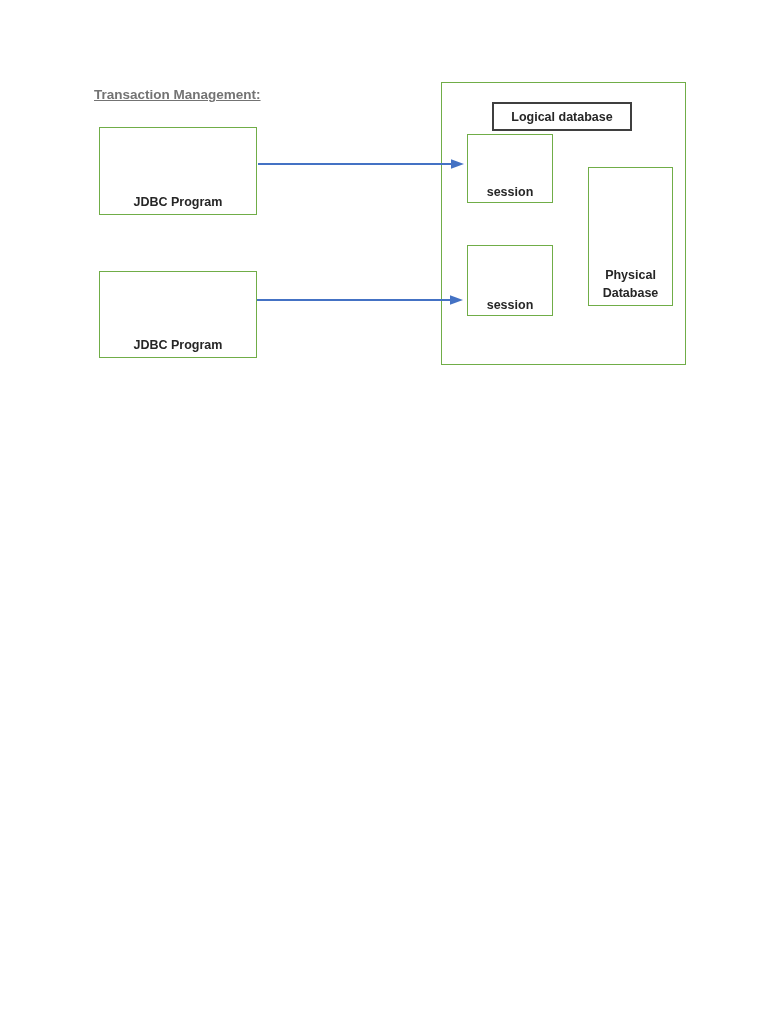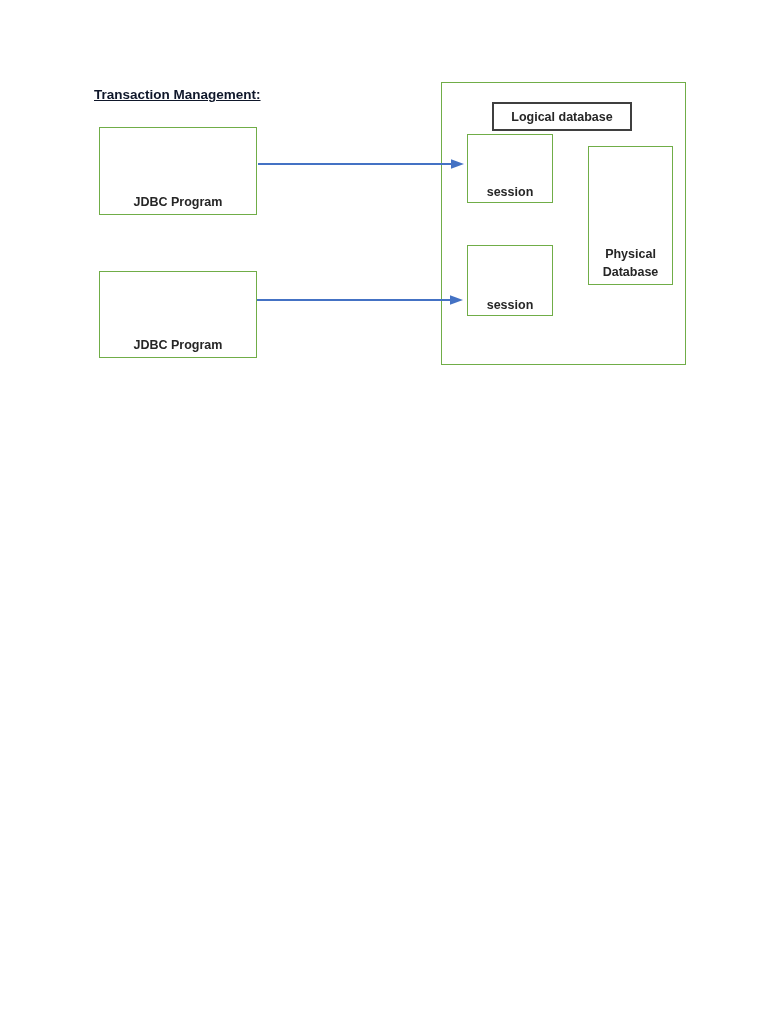--- a/index.html
+++ b/index.html
@@ -14,21 +14,21 @@
     background: var(--page-background, #ffffff);
     font-family: "Liberation Sans", "DejaVu Sans", sans-serif;
     overflow: hidden;
   }
   .title {
     position: absolute;
     left: 94px;
     top: 87px;
     font-size: 13.5px;
     font-weight: bold;
-    color: #0f172a;
+    color: #737373;
     text-decoration: underline;
     white-space: nowrap;
   }
   .box {
     position: absolute;
     box-sizing: border-box;
     background: #ffffff;
     display: flex;
     align-items: center;
     justify-content: center;
@@ -41,21 +41,21 @@
   .dark-border   { border: 2px solid var(--dark-border, #3F3F3F); }
   .container-box { background: transparent; }
 
   
   .n-container { left: 441px; top: 82px;  width: 245px; height: 283px; }
   .n-jdbc1     { left: 99px;  top: 127px; width: 158px; height: 88px;  }
   .n-jdbc2     { left: 99px;  top: 271px; width: 158px; height: 87px;  }
   .n-logical   { left: 492px; top: 102px; width: 140px; height: 29px;  }
   .n-session1  { left: 467px; top: 134px; width: 86px;  height: 69px;  }
   .n-session2  { left: 467px; top: 245px; width: 86px;  height: 71px;  }
-  .n-physical  { left: 588px; top: 146px; width: 85px;  height: 139px; }
+  .n-physical  { left: 588px; top: 167px; width: 85px;  height: 139px; }
 
   .lbl { display: inline-block; }
   .nudge-up   { transform: translateY(-5px); }
   .nudge-up-s { transform: translateY(-3px); }
   .wrap-lbl   { width: 70px; line-height: 1.45; }
 
   .edges {
     position: absolute;
     left: 0; top: 0;
     width: 768px;

